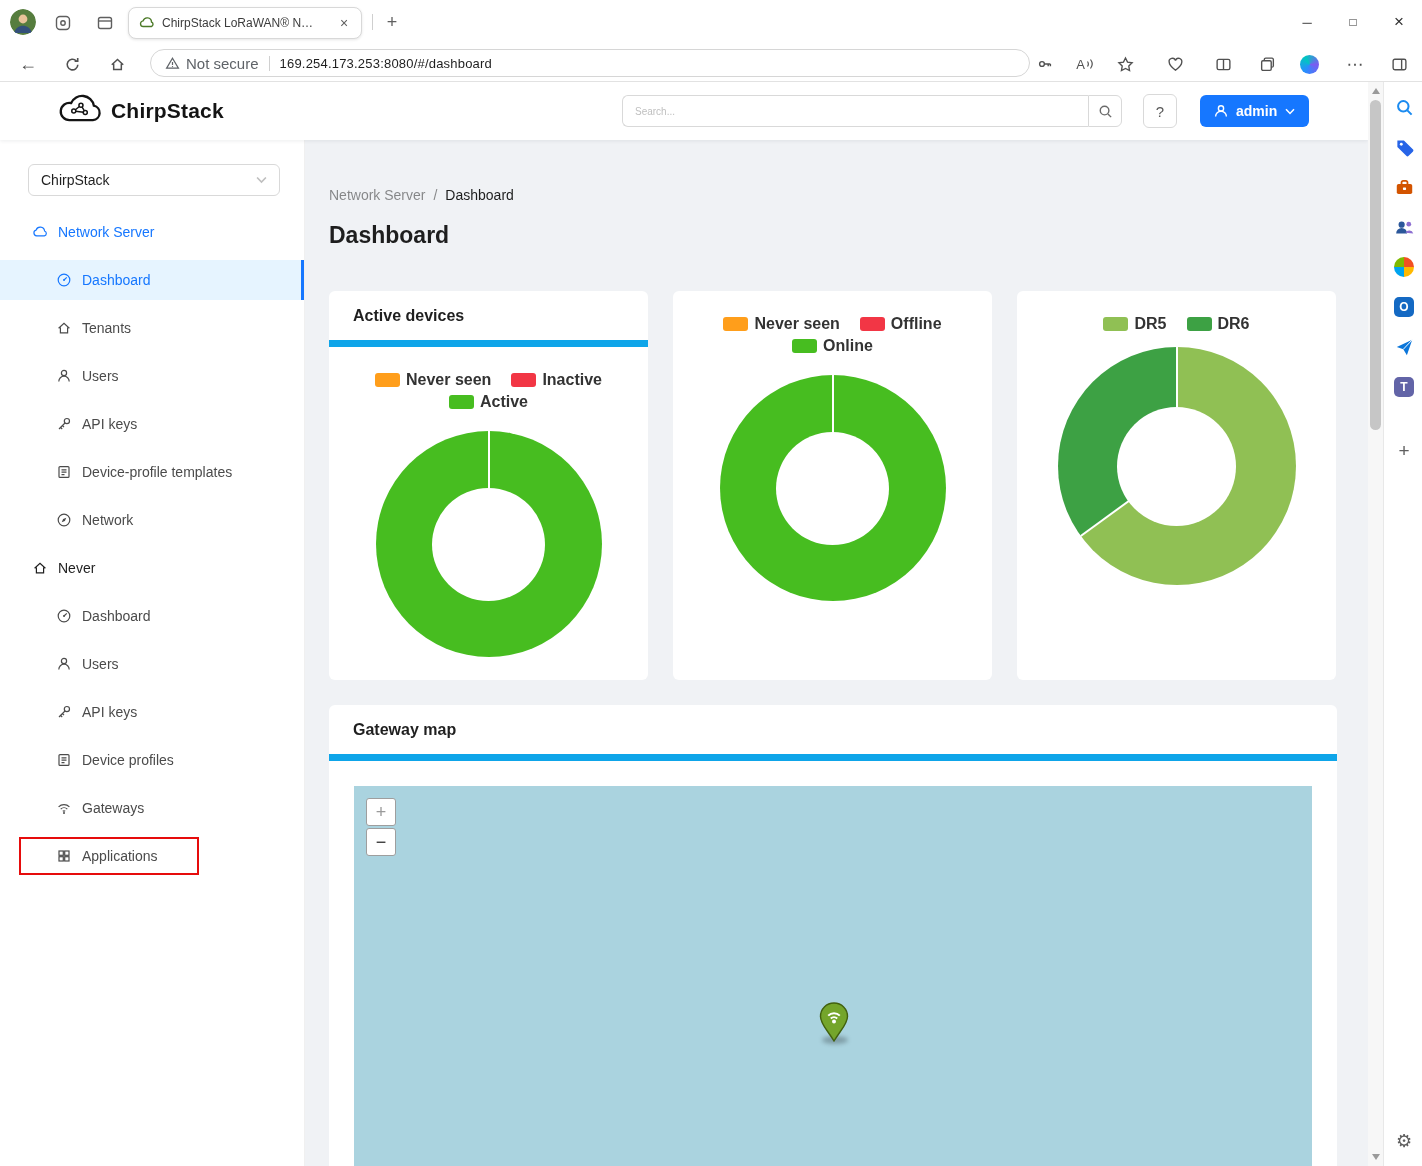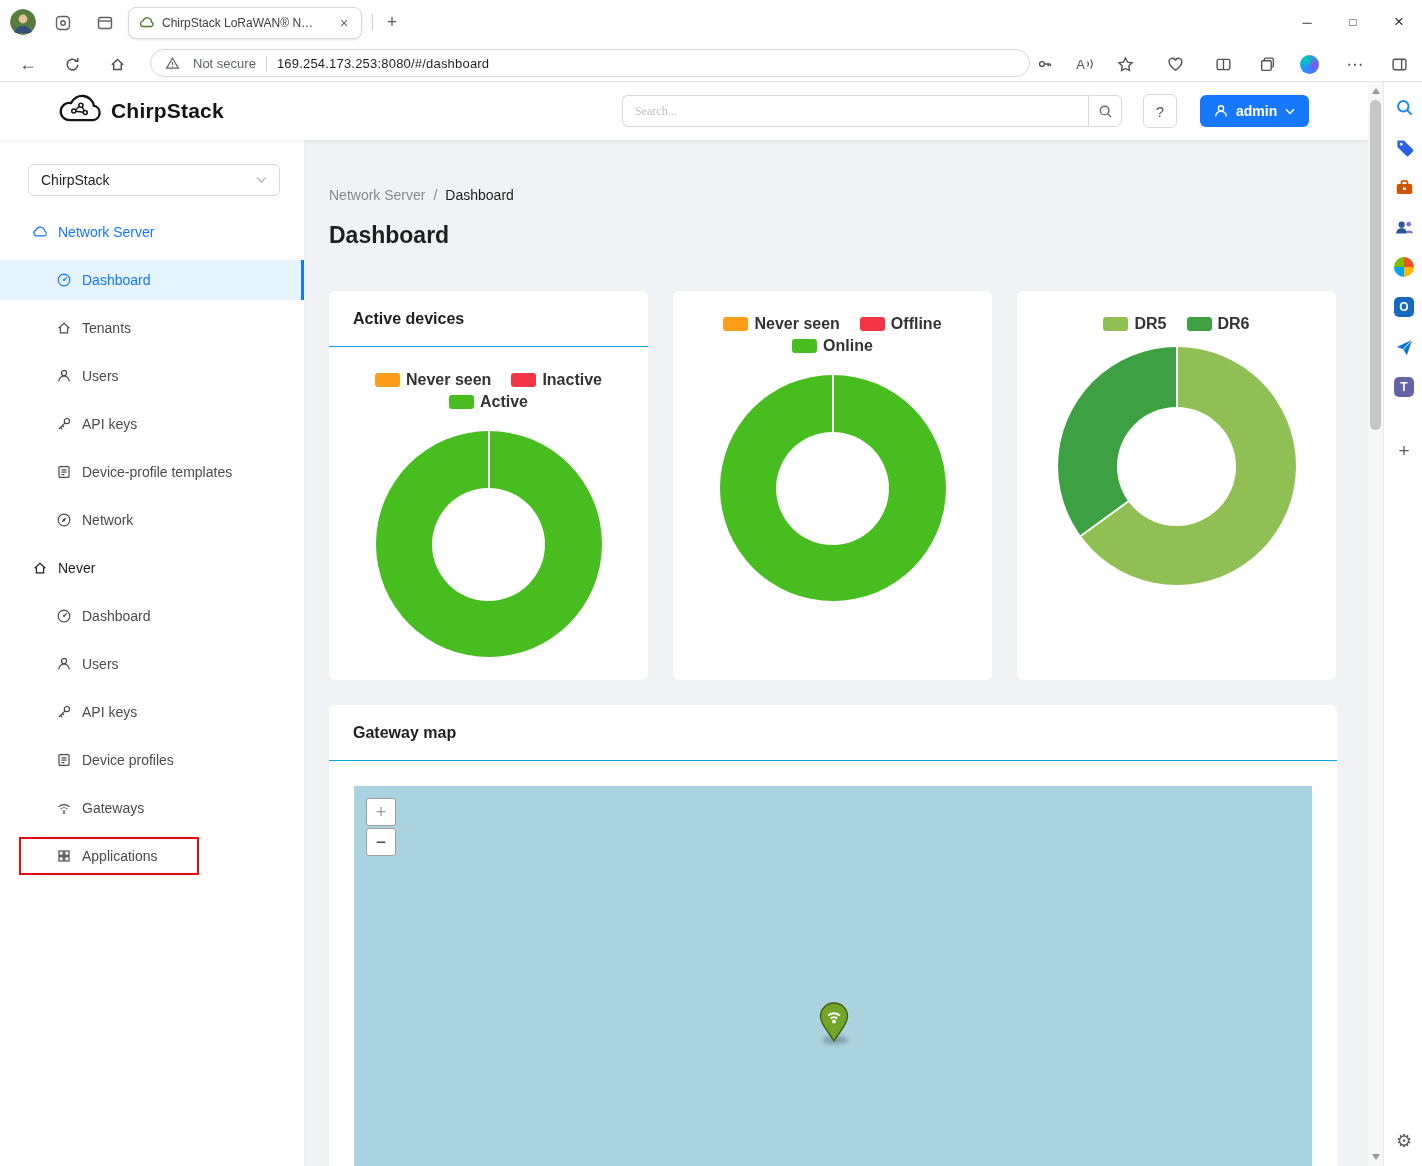--- a/index.html
+++ b/index.html
@@ -17,33 +17,33 @@
   .tab-divider{position:absolute;left:372px;top:14px;width:1px;height:16px;background:#cfcfcf}
   .new-tab{position:absolute;left:380px;top:10px;width:24px;height:24px;border-radius:4px;display:flex;align-items:center;justify-content:center;font-size:18px;color:#5f5f5f;cursor:pointer}
   .win-controls{position:absolute;right:0;top:0;height:44px;display:flex}
   .win-btn{width:46px;height:44px;display:flex;align-items:center;justify-content:center;color:#303030;cursor:pointer}
   .win-btn.min{font-size:13px}.win-btn.max{font-size:12px}.win-btn.cls{font-size:17px}
 
   
   .toolbar{position:absolute;left:0;top:44px;width:100%;height:38px;background:#fff;border-bottom:1px solid #e2e2e2}
   .nav-ic{position:absolute;top:7px;width:26px;height:26px;display:flex;align-items:center;justify-content:center;color:#515151;cursor:pointer}
   .omnibox{position:absolute;left:150px;top:5px;width:880px;height:28px;border:1px solid #d6d6d6;border-radius:14px;background:#fff;display:flex;align-items:center;padding:0 14px;cursor:text}
-  .sec-label{font-size:13px;color:#5f6368;margin-left:13px;white-space:nowrap}
+  .sec-label{font-size:15px;color:#5f6368;margin-left:6px;white-space:nowrap}
   .omni-div{width:1px;height:15px;background:#d0d0d0;margin:0 10px}
   .url-text{font-size:13px;color:#1f1f1f;letter-spacing:.2px;white-space:nowrap}
   .copilot-dot{width:19px;height:19px;border-radius:50%;background:conic-gradient(from 210deg,#2a8cff,#00c7c0,#7b5cf0,#2a8cff)}
 
   
   .page{position:absolute;left:0;top:82px;width:1368px;height:1084px;background:#f0f2f5;overflow:hidden}
 
   .app-header{position:absolute;left:0;top:0;width:100%;height:58px;background:#fff;box-shadow:0 1px 4px rgba(0,21,41,.08);z-index:6}
   .brand{position:absolute;left:57px;top:12px;display:flex;align-items:center;gap:8px;color:#141414}
   .brand-text{font-size:21px;font-weight:600;letter-spacing:.2px;color:#141414}
   .hdr-search{position:absolute;left:622px;top:13px;display:flex}
-  .hdr-search input{width:466px;height:32px;border:1px solid #d9d9d9;border-right:none;border-radius:6px 0 0 6px;padding:0 12px;font-size:12px;color:#333;outline:none;font-family:Liberation Serif, serif}
+  .hdr-search input{width:466px;height:32px;border:1px solid #d9d9d9;border-right:none;border-radius:6px 0 0 6px;padding:0 12px;font-size:10px;color:#333;outline:none;font-family:Liberation Sans, sans-serif}
   .hdr-search input::placeholder{color:#bfbfbf}
   .search-btn{width:34px;height:32px;border:1px solid #d9d9d9;border-radius:0 6px 6px 0;background:#fff;display:flex;align-items:center;justify-content:center;cursor:pointer}
   .help-btn{position:absolute;left:1143px;top:12px;width:34px;height:34px;border:1px solid #d9d9d9;border-radius:6px;background:#fff;display:flex;align-items:center;justify-content:center;font-size:15px;color:#595959;cursor:pointer}
   .admin-btn{position:absolute;left:1200px;top:13px;height:32px;padding:0 14px;background:#1677ff;border-radius:6px;display:flex;align-items:center;gap:8px;color:#fff;font-size:14px;font-weight:600;cursor:pointer}
 
   .app-body{position:absolute;left:0;top:58px;width:100%;height:1026px}
 
   
   .sidebar{position:absolute;left:0;top:0;width:305px;height:100%;background:#fff;border-right:1px solid #f0f0f0}
   .org-select{position:absolute;left:28px;top:24px;width:252px;height:32px;border:1px solid #d9d9d9;border-radius:6px;display:flex;align-items:center;padding:0 12px;font-size:14px;color:rgba(0,0,0,.88);cursor:pointer}
@@ -60,21 +60,21 @@
   
   .main{position:absolute;left:305px;top:0;width:1063px;height:100%;padding-left:24px;overflow:hidden}
   .breadcrumb{margin-top:44px;font-size:14px;line-height:22px;display:flex;gap:8px;align-items:center}
   .bc-parent{color:rgba(0,0,0,.45);cursor:pointer}
   .bc-sep{color:rgba(0,0,0,.45)}
   .bc-cur{color:rgba(0,0,0,.88)}
   .page-title{margin-top:13px;font-size:23px;line-height:32px;font-weight:600;color:rgba(0,0,0,.88)}
   .cards{display:flex;gap:25px;width:1008px;margin-top:40px}
   .card{background:#fff;border-radius:6px}
   .stat-card{width:319px;height:389px;display:flex;flex-direction:column;align-items:center}
-  .card-head{width:100%;height:56px;padding:0 24px;display:flex;align-items:center;font-size:16px;font-weight:600;color:rgba(0,0,0,.88);border-bottom:1px solid #0ea5e9}
+  .card-head{width:100%;height:56px;padding:0 24px;display:flex;align-items:center;font-size:16px;font-weight:600;color:rgba(0,0,0,.88);border-bottom:7px solid #0ea5e9}
   .legend{margin-top:22px;display:flex;flex-direction:column;align-items:center}
   .legend-row{display:flex;justify-content:center;align-items:center;gap:20px;height:22px}
   .legend-item{display:flex;align-items:center;gap:6px;cursor:pointer}
   .legend-swatch{width:25px;height:14px;border-radius:3px;background:#ccc}
   .legend-label{font-size:16px;font-weight:600;color:#333}
   .donut{position:relative;width:226px;height:226px;border-radius:50%;margin-top:18px}
   .donut.lg{width:238px;height:238px;margin-top:12px}
   .donut-hole{position:absolute;left:25%;top:25%;width:50%;height:50%;background:#fff;border-radius:50%}
   .donut-tick{position:absolute;left:calc(50% - 1px);top:0;width:2px;height:50%;background:#fff;transform-origin:50% 100%}
 

